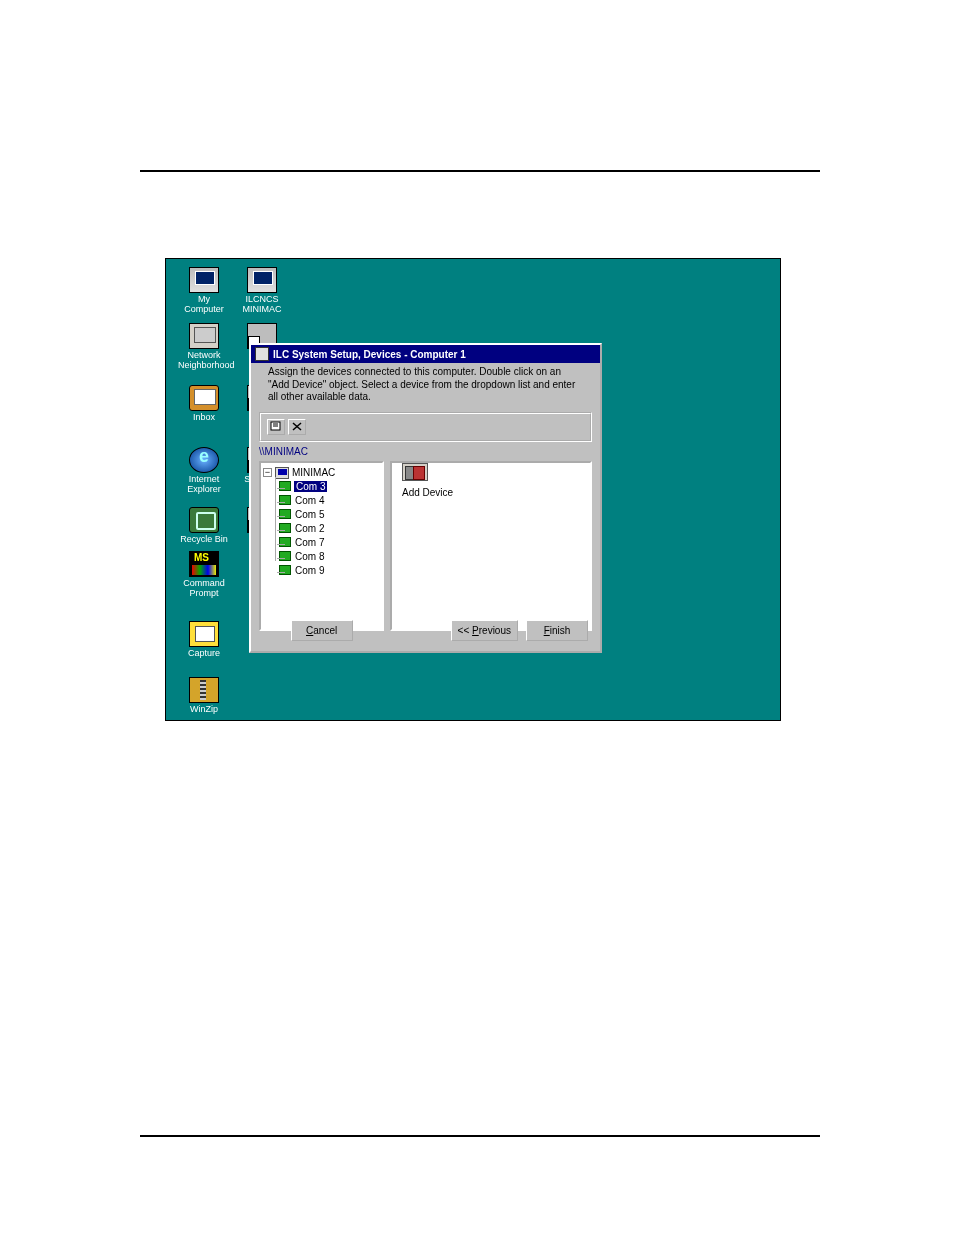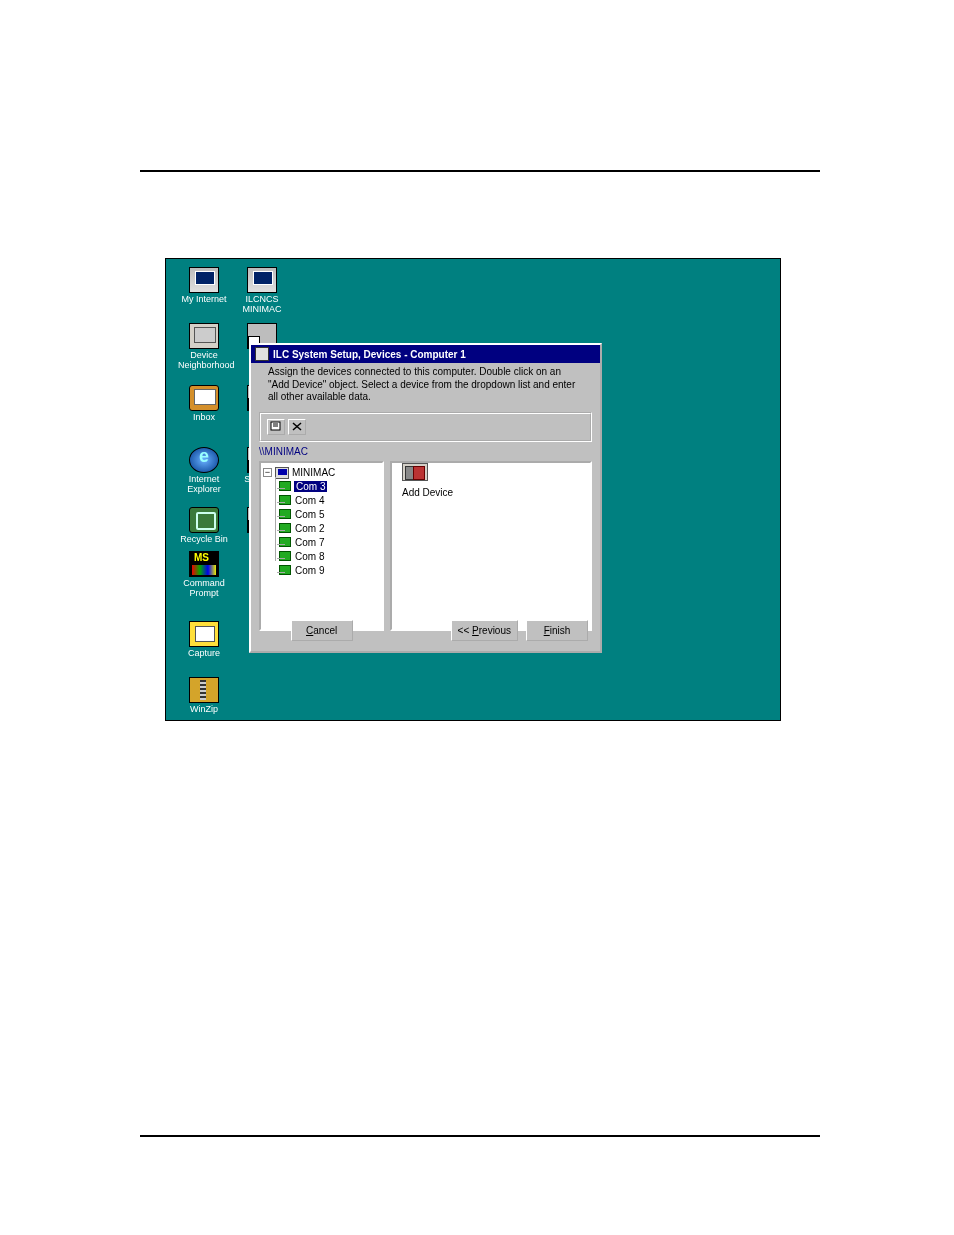--- a/index.html
+++ b/index.html
@@ -223,25 +223,25 @@
 <body>
 <div class="page">
 
   <div class="top-rule"></div>
   <div class="bottom-rule"></div>
 
   <div class="screenshot">
 
     <div class="desktop-icon" style="top:8px;left:12px">
       <span class="ico computer"></span>
-      <span>My Internet</span>
+      <span>My Computer</span>
     </div>
     <div class="desktop-icon" style="top:64px;left:12px">
       <span class="ico network"></span>
-      <span>Device Neighborhood</span>
+      <span>Network Neighborhood</span>
     </div>
     <div class="desktop-icon" style="top:126px;left:12px">
       <span class="ico inbox"></span>
       <span>Inbox</span>
     </div>
     <div class="desktop-icon" style="top:188px;left:12px">
       <span class="ico ie"></span>
       <span>Internet Explorer</span>
     </div>
     <div class="desktop-icon" style="top:248px;left:12px">

